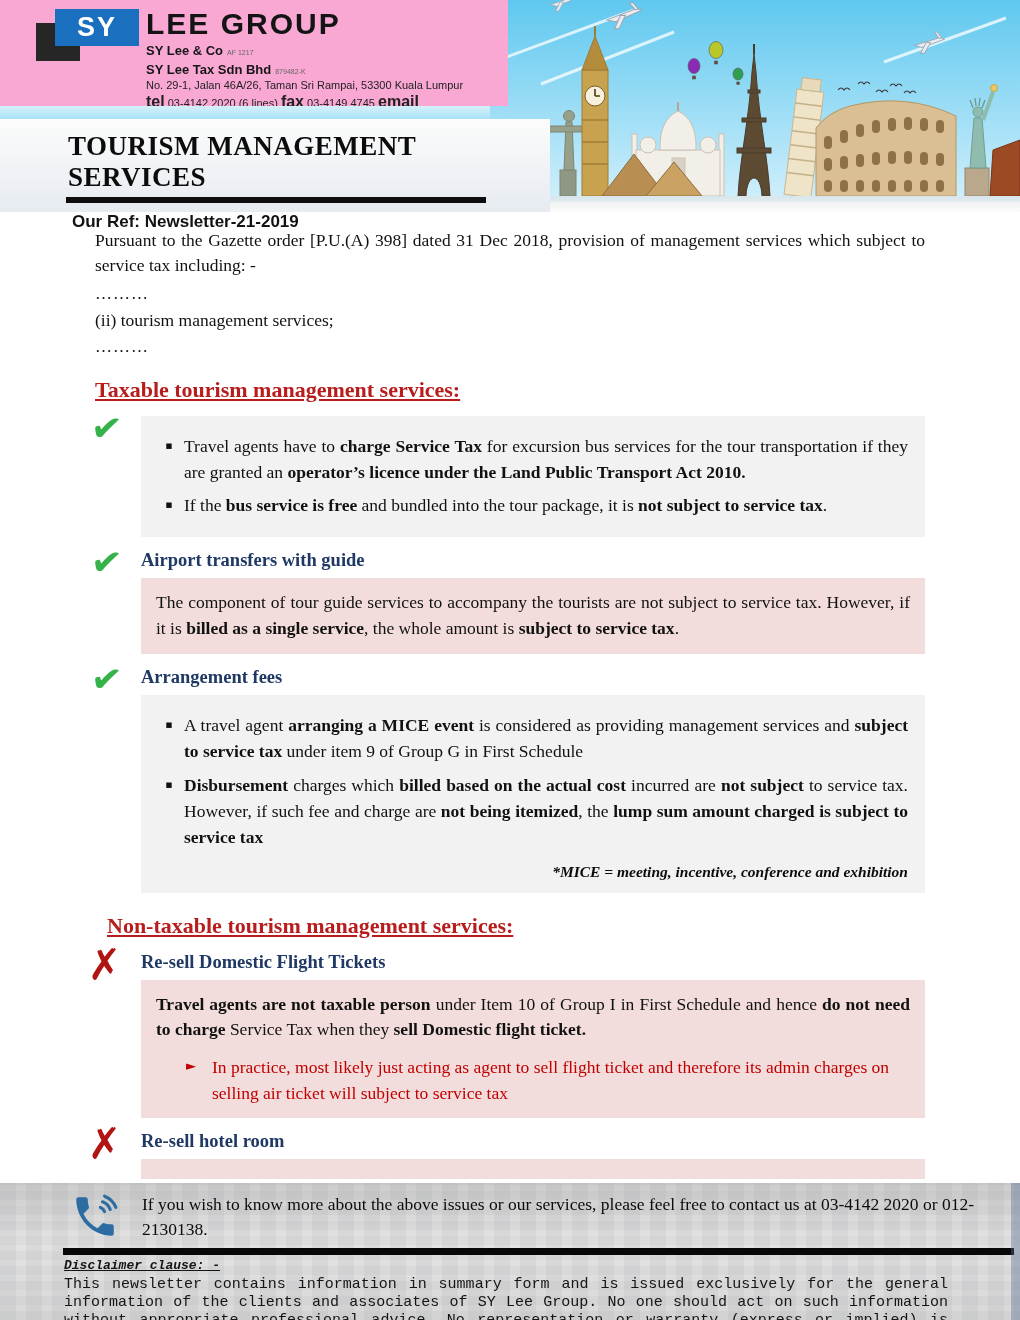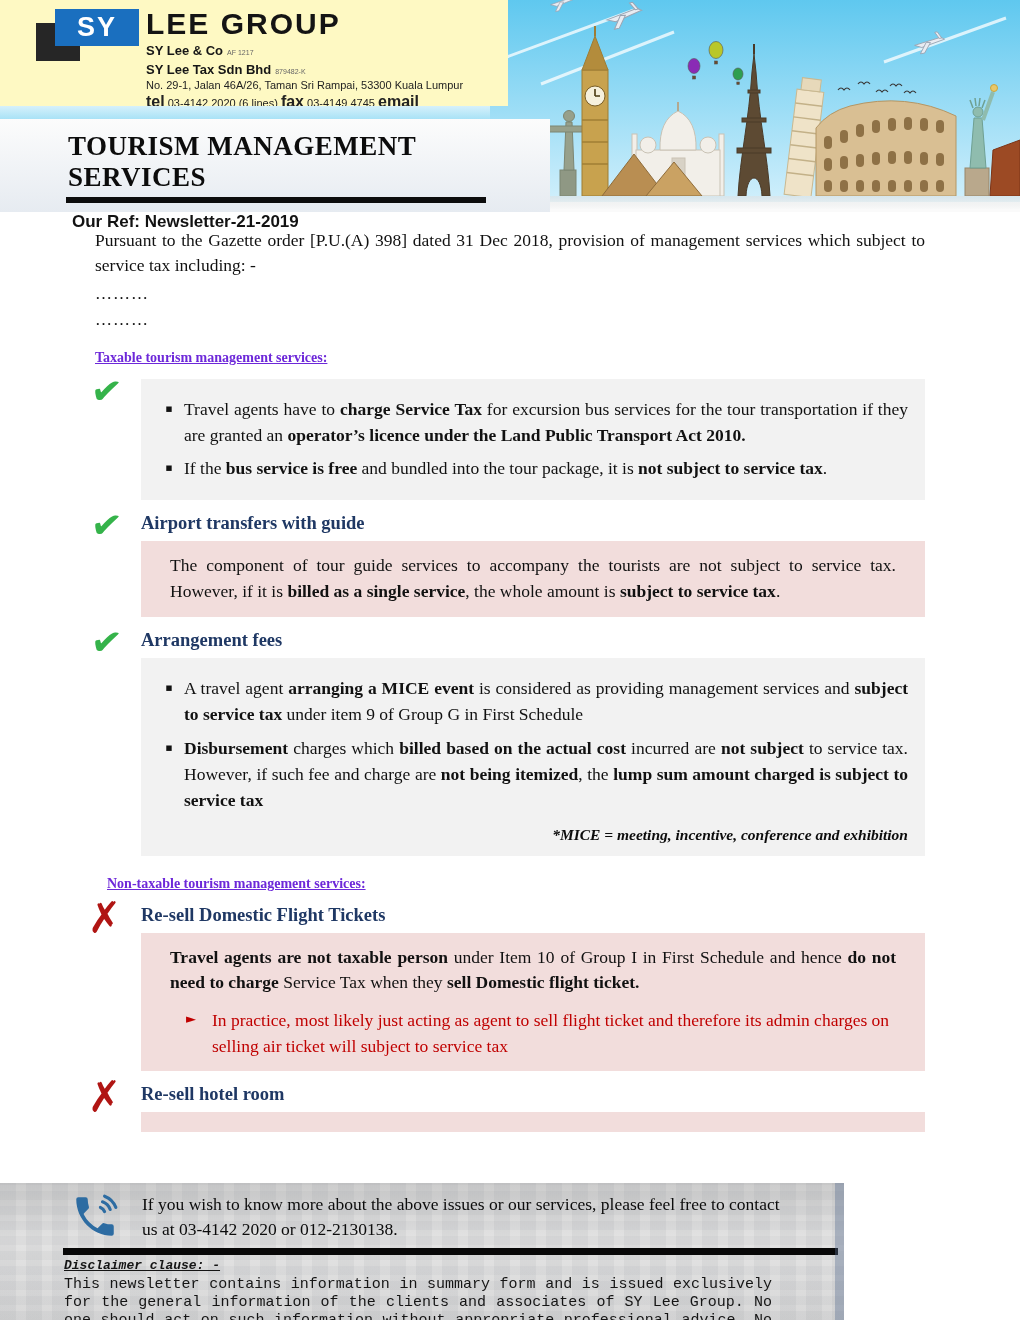--- a/index.html
+++ b/index.html
@@ -7,21 +7,21 @@
     --sans:"Liberation Sans", sans-serif;
     --navy:#1f3864; --red:#c00000; --green:#35b34a;
     --graybox:#f2f2f2; --pinkbox:#f2dddc;
   }
   html,body{margin:0;padding:0;background:#fff;}
   .page{position:relative;width:1020px;height:1320px;background:#fff;overflow:hidden;font-family:var(--serif);color:#111;}
 
   
   .header{position:relative;width:1020px;height:212px;}
   .collage{position:absolute;top:0;left:486px;width:534px;height:212px;}
-  .letterhead{position:absolute;top:0;left:0;width:508px;height:106px;background:#fef9c3;z-index:3;}
+  .letterhead{position:absolute;top:0;left:0;width:508px;height:106px;background:#f9a8d4;z-index:3;}
   .logo-row{display:flex;align-items:flex-start;padding:8px 0 0 36px;}
   .logo-mark{position:relative;width:106px;height:58px;flex:0 0 auto;}
   .logo-black{position:absolute;left:0;top:15px;width:44px;height:38px;background:#262626;}
   .logo-blue{position:absolute;left:19px;top:1px;width:84px;height:37px;background:#1a6fbf;display:flex;align-items:center;justify-content:center;
              font-family:var(--sans);font-weight:bold;font-size:27px;color:#fff;letter-spacing:2px;}
   .head-col{margin-left:4px;}
   .lee-group{font-family:var(--sans);font-weight:bold;font-size:30px;line-height:1.05;letter-spacing:2px;color:#141414;}
   .co-line{font-family:var(--sans);line-height:1.22;}
   .co-bold{font-weight:bold;font-size:13px;color:#161616;}
   .co-reg{font-size:7px;color:#666;margin-left:4px;}
@@ -33,42 +33,42 @@
   .doc-title{margin:12px 0 0 68px;font-family:var(--serif);font-weight:bold;font-size:27px;letter-spacing:.5px;color:#0c0c0c;}
   .title-rule{margin:4px 0 0 66px;width:420px;height:6px;background:#0d0d0d;}
   .doc-ref{margin:9px 0 0 72px;font-family:var(--sans);font-weight:bold;font-size:17px;color:#121212;}
   .header-fade{position:absolute;left:0;top:196px;width:1020px;height:16px;z-index:2;background:linear-gradient(180deg,rgba(255,255,255,0),#fafafa 85%);}
 
   
   .body{position:relative;padding:16px 95px 0 95px;height:952px;overflow:hidden;}
   .intro-p{margin:0;text-align:justify;font-size:17.5px;line-height:1.42;}
   .dots{margin:6px 0 0 0;font-size:17px;letter-spacing:1px;}
   .intro-item{margin:6px 0 0 0;font-size:17.5px;}
-  .sec-heading{margin:20px 0 2px 0;font-size:14px;font-weight:bold;text-decoration:underline;color:#6d28d9;}
+  .sec-heading{margin:20px 0 2px 0;font-size:22px;font-weight:bold;text-decoration:underline;color:#b91c1c;}
   .sec-heading.indent{margin-left:12px;}
   .item{position:relative;margin-top:13px;padding-left:46px;}
   .mark-glyph{position:absolute;font-family:"DejaVu Sans",sans-serif;font-weight:bold;line-height:1;}
   .check{left:-4px;top:-6px;font-size:37px;color:var(--green);transform:rotate(6deg);}
   .cross{left:-8px;top:-8px;font-size:42px;color:#b01513;transform:rotate(-3deg);}
   .item-title{font-weight:bold;font-size:18.5px;color:var(--navy);}
   .box{margin-top:7px;padding:10px 13px;}
   .box.gray{background:var(--graybox);}
   .box.pink{background:var(--pinkbox);}
   .bullet-row{display:flex;margin:8px 0;}
   .bullet-glyph{flex:0 0 auto;width:30px;text-align:center;font-size:11px;padding-top:5px;font-family:"DejaVu Sans",sans-serif;color:#111;}
   .bullet-text{flex:1;text-align:justify;font-size:17.5px;line-height:1.48;margin-right:4px;}
-  .box-para{text-align:justify;font-size:17.5px;line-height:1.48;margin:2px 16px;}
+  .box-para{text-align:justify;font-size:17.5px;line-height:1.48;margin:2px 2px;}
   .seg-b{font-weight:bold;}
   .mice-note{margin:12px 4px 2px 0;text-align:right;font-style:italic;font-weight:bold;font-size:15.5px;color:#0c0c0c;}
   .arrow-row{display:flex;margin:12px 0 2px 32px;color:var(--red);}
   .arrow-glyph{flex:0 0 auto;width:26px;font-size:13px;padding-top:3px;font-family:"DejaVu Sans",sans-serif;}
   .arrow-text{flex:1;font-size:17.5px;line-height:1.45;}
 
   
-  .footer{position:absolute;top:1183px;left:0;width:844px;height:137px;overflow:hidden;
+  .footer{position:absolute;top:1183px;left:0;width:1020px;height:137px;overflow:hidden;
           background:linear-gradient(180deg,#cccccc 0%,#e3e3e3 42%,#d8d8d8 100%);}
   .footer::before{content:"";position:absolute;inset:0;
           background:repeating-linear-gradient(90deg,rgba(110,115,125,.10) 0 16px,rgba(255,255,255,0) 16px 26px),
                      repeating-linear-gradient(0deg,rgba(110,115,125,.07) 0 9px,rgba(255,255,255,0) 9px 15px);
           opacity:.8;}
   .footer::after{content:"";position:absolute;right:0;top:0;width:9px;height:100%;background:rgba(90,110,145,.38);}
   .contact{position:relative;display:flex;align-items:flex-start;padding:9px 46px 0 70px;}
   .phone-wrap{flex:0 0 auto;width:50px;height:50px;}
   .contact-text{font-size:17.5px;line-height:1.42;margin-left:22px;color:#0c0c0c;max-width:840px;}
   .divider{position:relative;height:7px;background:#070707;margin:6px 6px 3px 63px;}
@@ -265,20 +265,21 @@
       <div class="doc-ref">Our Ref: Newsletter-21-2019</div>
     </div>
 
     <div class="header-fade"></div>
   </div>
 
   <div class="body">
 
     <p class="intro-p">Pursuant to the Gazette order [P.U.(A) 398] dated 31 Dec 2018, provision of management services which subject to service tax including: -</p>
     <div class="dots">………</div>
+    <div class="intro-item">(ii) tourism management services;</div>
     <div class="dots">………</div>
 
     <div class="sec-heading">Taxable tourism management services:</div>
 
     <div class="item">
       <span class="mark-glyph check">✔</span>
       <div class="box gray">
         <div class="bullet-row">
           <span class="bullet-glyph">▪</span>
           <div class="bullet-text"><span>Travel agents have to </span><span class="seg-b">charge Service Tax</span><span> for excursion bus services for the tour transportation if they are granted an </span><span class="seg-b">operator’s licence under the Land Public Transport Act 2010.</span></div>

